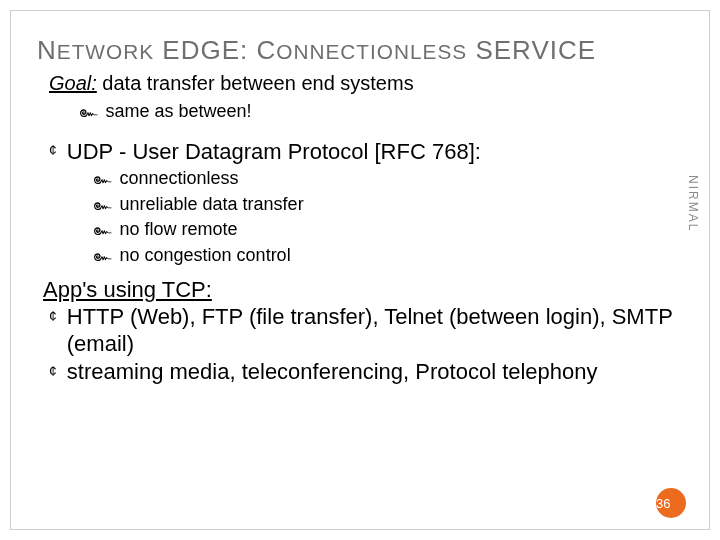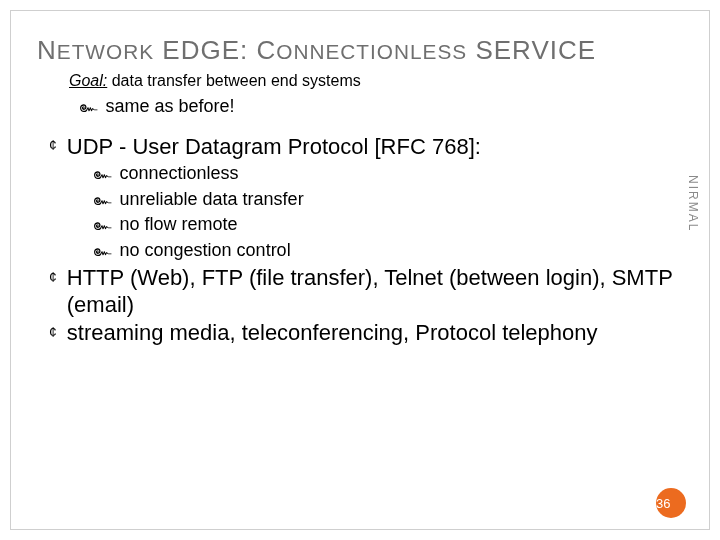--- a/index.html
+++ b/index.html
@@ -19,22 +19,22 @@
   }
   .title {
     font-size: 26px;
     letter-spacing: 1px;
     color: #6f6f6f;
     font-weight: 400;
     margin-bottom: 6px;
   }
   .sc { font-size: 0.80em; letter-spacing: 1px; }
   .goal-line {
-    font-size: 16px;
-    margin-left: 32px;
+    font-size: 20px;
+    margin-left: 12px;
     margin-bottom: 4px;
   }
   .goal-label {
     font-style: italic;
     text-decoration: underline;
   }
   .lvl2 {
     margin-left: 42px;
     font-size: 18px;
     line-height: 1.35;
@@ -105,21 +105,21 @@
   <div class="title">
     <span>N</span><span class="sc">ETWORK</span><span> EDGE</span><span>: </span><span>C</span><span class="sc">ONNECTIONLESS</span><span> SERVICE</span>
   </div>
 
   <div class="goal-line">
     <span class="goal-label">Goal:</span><span> data transfer between end systems</span>
   </div>
 
   <div class="lvl2">
     <span class="b-swirl">๛</span>
-    <span>same as before!</span>
+    <span>same as between!</span>
   </div>
 
   <div class="spacer-md"></div>
 
   <div class="lvl1">
     <span class="b-circle">¢</span>
     <span>UDP - User Datagram Protocol [RFC 768]:</span>
   </div>
 
   <div class="lvl3">
@@ -132,20 +132,21 @@
   </div>
   <div class="lvl3">
     <span class="b-swirl">๛</span>
     <span>no flow remote</span>
   </div>
   <div class="lvl3">
     <span class="b-swirl">๛</span>
     <span>no congestion control</span>
   </div>
 
+  <div class="app-head">App's using TCP:</div>
   <div class="app-item">
     <span class="b-circle">¢</span>
     <span class="txt">HTTP (Web), FTP (file transfer), Telnet (between login), SMTP (email)</span>
   </div>
 
   <div class="app-item">
     <span class="b-circle">¢</span>
     <span class="txt">streaming media, teleconferencing, Protocol telephony</span>
   </div>
 

